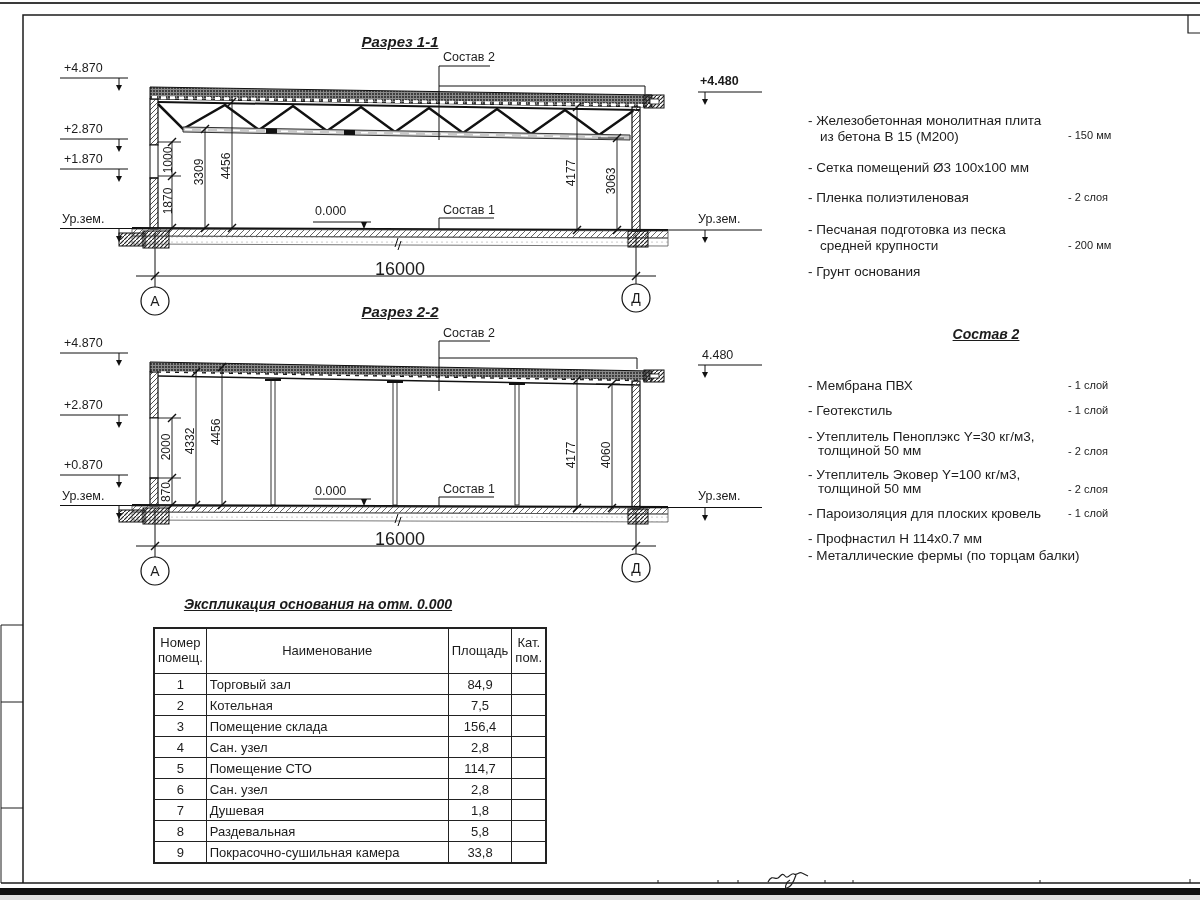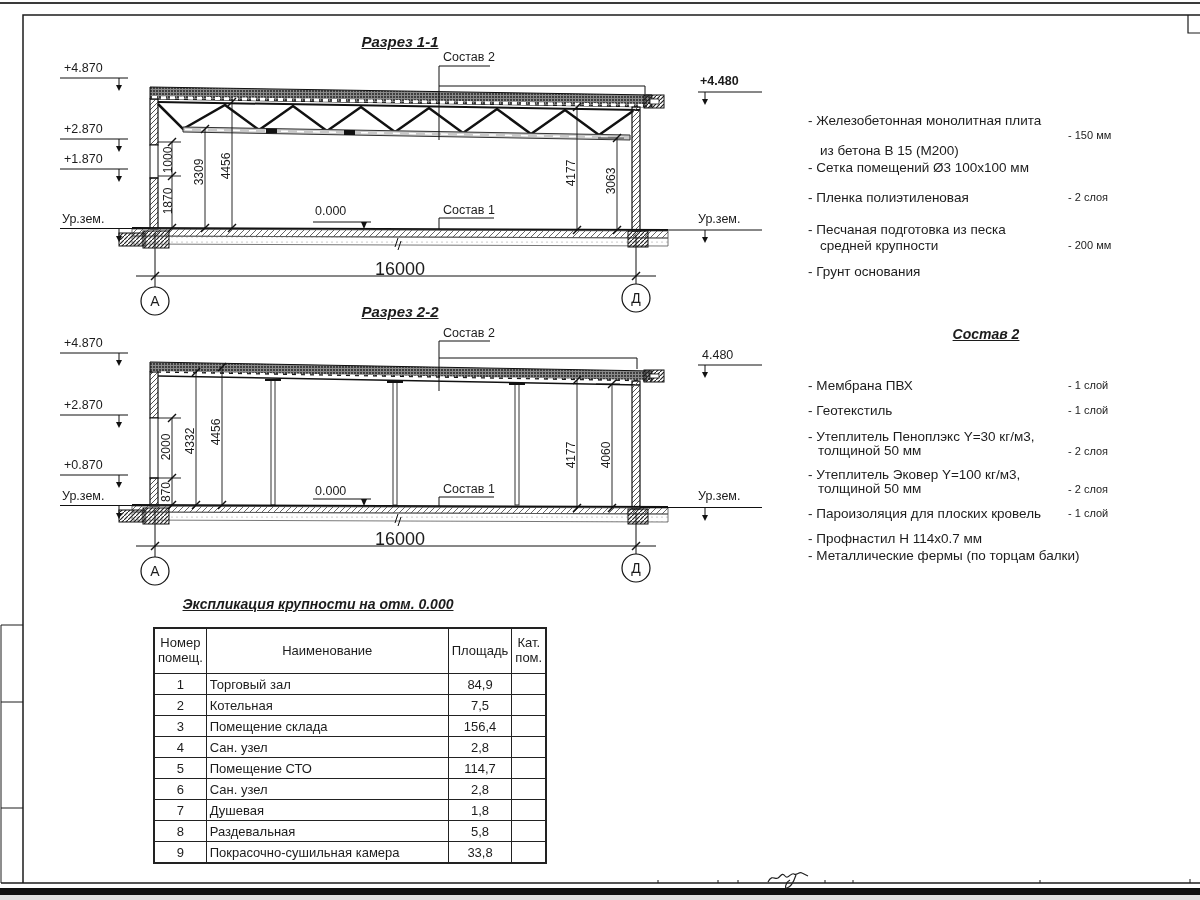--- a/index.html
+++ b/index.html
@@ -311,21 +311,21 @@
 <div class="dimv" style="left:138px;top:485px;">870</div>
 <div class="dimv" style="left:162px;top:434px;">4332</div>
 <div class="dimv" style="left:188px;top:425px;">4456</div>
 <div class="dimv" style="left:543px;top:448px;">4177</div>
 <div class="dimv" style="left:578px;top:448px;">4060</div>
 <div class="lbl dimh" style="left:365px;top:529px;width:60px;">16000</div>
 <div class="axis" style="left:141px;top:563px;">А</div>
 <div class="axis" style="left:622px;top:560px;">Д</div>
 
 <div class="lbl listitem" style="left:808px;top:113px;">- Железобетонная  монолитная плита</div>
-<div class="lbl listitem" style="left:820px;top:129px;margin-top:14px;">из бетона В 15 (М200)</div>
+<div class="lbl listitem" style="left:820px;top:129px;">из бетона В 15 (М200)</div>
 <div class="lbl listval" style="left:1068px;top:129px;">- 150 мм</div>
 <div class="lbl listitem" style="left:808px;top:160px;">- Сетка помещений Ø3 100х100 мм</div>
 <div class="lbl listitem" style="left:808px;top:190px;">- Пленка полиэтиленовая</div>
 <div class="lbl listval" style="left:1068px;top:191px;">-  2 слоя</div>
 <div class="lbl listitem" style="left:808px;top:222px;">- Песчаная подготовка из песка</div>
 <div class="lbl listitem" style="left:820px;top:238px;">средней крупности</div>
 <div class="lbl listval" style="left:1068px;top:239px;">- 200 мм</div>
 <div class="lbl listitem" style="left:808px;top:264px;">- Грунт основания</div>
 
 <div class="lbl list-title" style="left:886px;top:326px;width:200px;">Состав 2</div>
@@ -337,21 +337,21 @@
 <div class="lbl listitem" style="left:818px;top:443px;">толщиной 50 мм</div>
 <div class="lbl listval" style="left:1068px;top:445px;">- 2 слоя</div>
 <div class="lbl listitem" style="left:808px;top:467px;">- Утеплитель Эковер Y=100 кг/м3,</div>
 <div class="lbl listitem" style="left:818px;top:481px;">толщиной 50 мм</div>
 <div class="lbl listval" style="left:1068px;top:483px;">- 2 слоя</div>
 <div class="lbl listitem" style="left:808px;top:506px;">- Пароизоляция для плоских кровель</div>
 <div class="lbl listval" style="left:1068px;top:507px;">- 1 слой</div>
 <div class="lbl listitem" style="left:808px;top:531px;">- Профнастил Н 114х0.7 мм</div>
 <div class="lbl listitem" style="left:808px;top:548px;">- Металлические фермы (по торцам балки)</div>
 
-<div class="lbl tbl-title" style="left:148px;top:596px;width:340px;">Экспликация крупности на отм. 0.000</div>
+<div class="lbl tbl-title" style="left:148px;top:596px;width:340px;">Экспликация основания на отм. 0.000</div>
 <table class="expl">
   <colgroup>
         <col style="width:45px">
         <col style="width:242px">
         <col style="width:60px">
         <col style="width:33px">
       </colgroup>
   <tbody>
         <tr>
     <th><span>Номер</span><br><span>помещ.</span></th>

